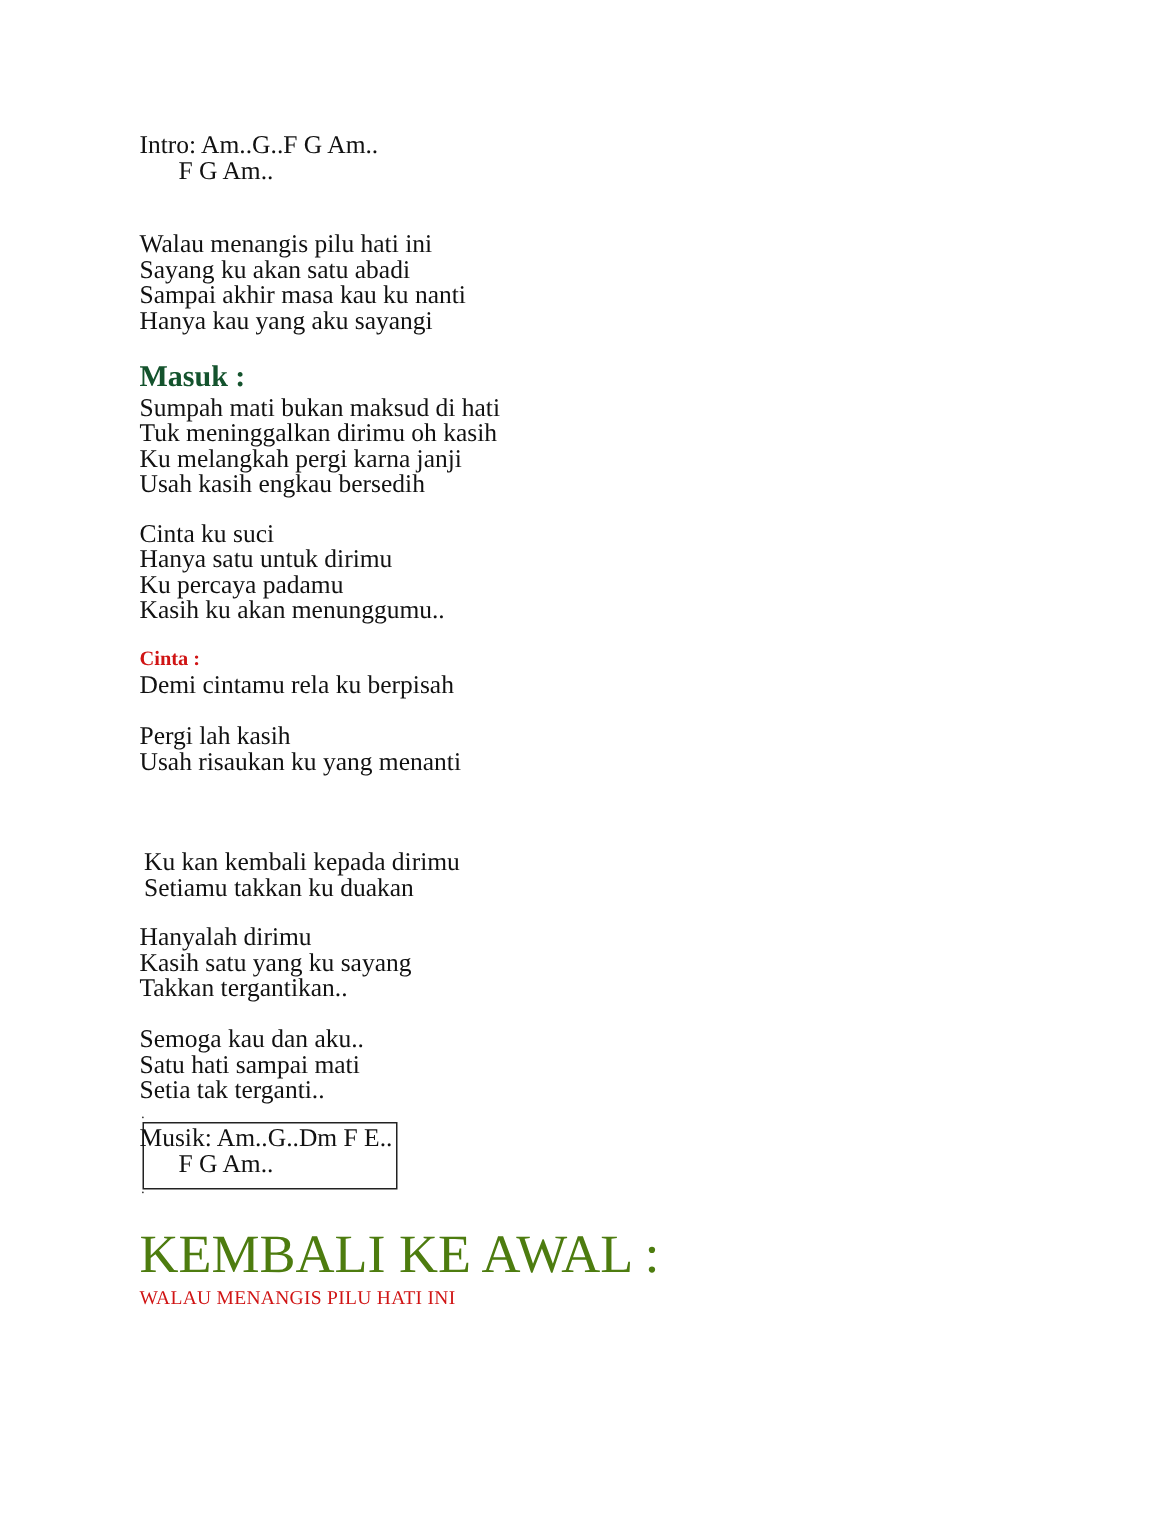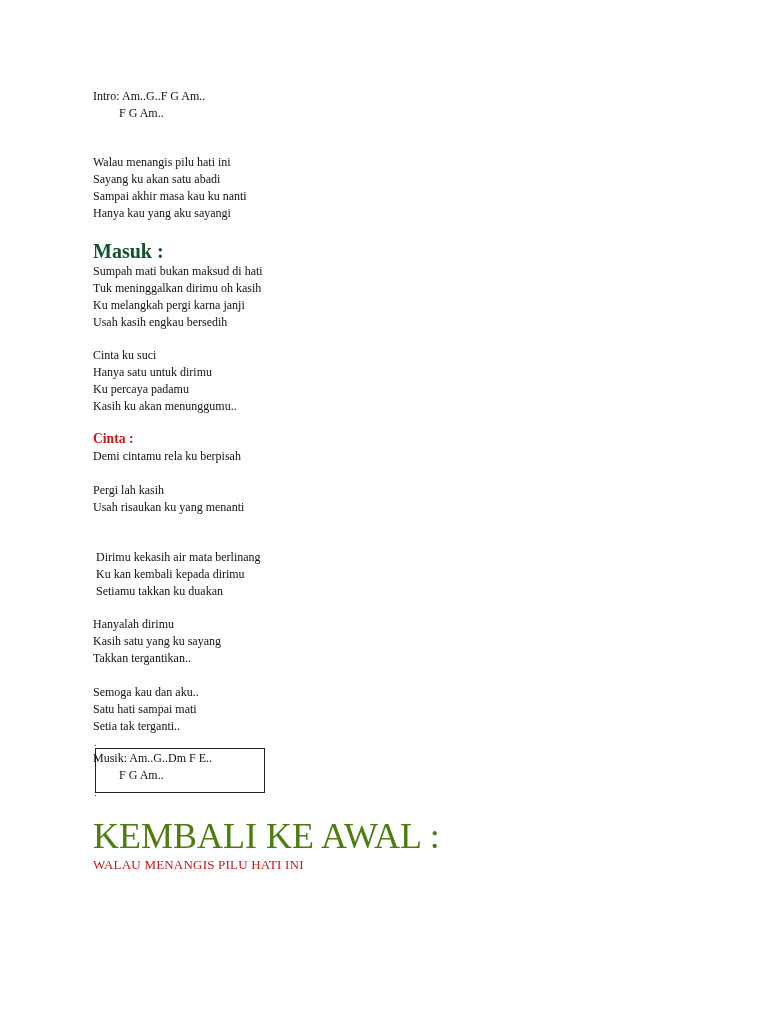--- a/index.html
+++ b/index.html
@@ -17,21 +17,21 @@
     }
     .page {
       position: absolute;
       left: 0; top: 0;
       width: 768px; height: 1024px;
       background: #ffffff;
     }
     .line {
       position: absolute;
       left: 93px;
-      font-size: 12px;
+      font-size: 17px;
       line-height: 17px;
       white-space: pre;
     }
     .indent { left: 119px; }
     .shift { left: 96px; }
     .heading-masuk {
       position: absolute;
       left: 93px;
       top: 239px;
       font-size: 20px;
@@ -107,21 +107,20 @@
   <div class="line" style="top:347px;">Cinta ku suci</div>
   <div class="line" style="top:364px;">Hanya satu untuk dirimu</div>
   <div class="line" style="top:381px;">Ku percaya padamu</div>
   <div class="line" style="top:398px;">Kasih ku akan menunggumu..</div>
 
   <div class="heading-reff">Cinta :</div>
   <div class="line" style="top:448px;">Demi cintamu rela ku berpisah</div>
   <div class="line" style="top:482px;">Pergi lah kasih</div>
   <div class="line" style="top:499px;">Usah risaukan ku yang menanti</div>
 
-  <div class="line shift" style="top:549px;">Dirimu kekasih air mata berlinang</div>
   <div class="line shift" style="top:566px;">Ku kan kembali kepada dirimu</div>
   <div class="line shift" style="top:583px;">Setiamu takkan ku duakan</div>
 
   <div class="line" style="top:616px;">Hanyalah dirimu</div>
   <div class="line" style="top:633px;">Kasih satu yang ku sayang</div>
   <div class="line" style="top:650px;">Takkan tergantikan..</div>
 
   <div class="line" style="top:684px;">Semoga kau dan aku..</div>
   <div class="line" style="top:701px;">Satu hati sampai mati</div>
   <div class="line" style="top:718px;">Setia tak terganti..</div>

